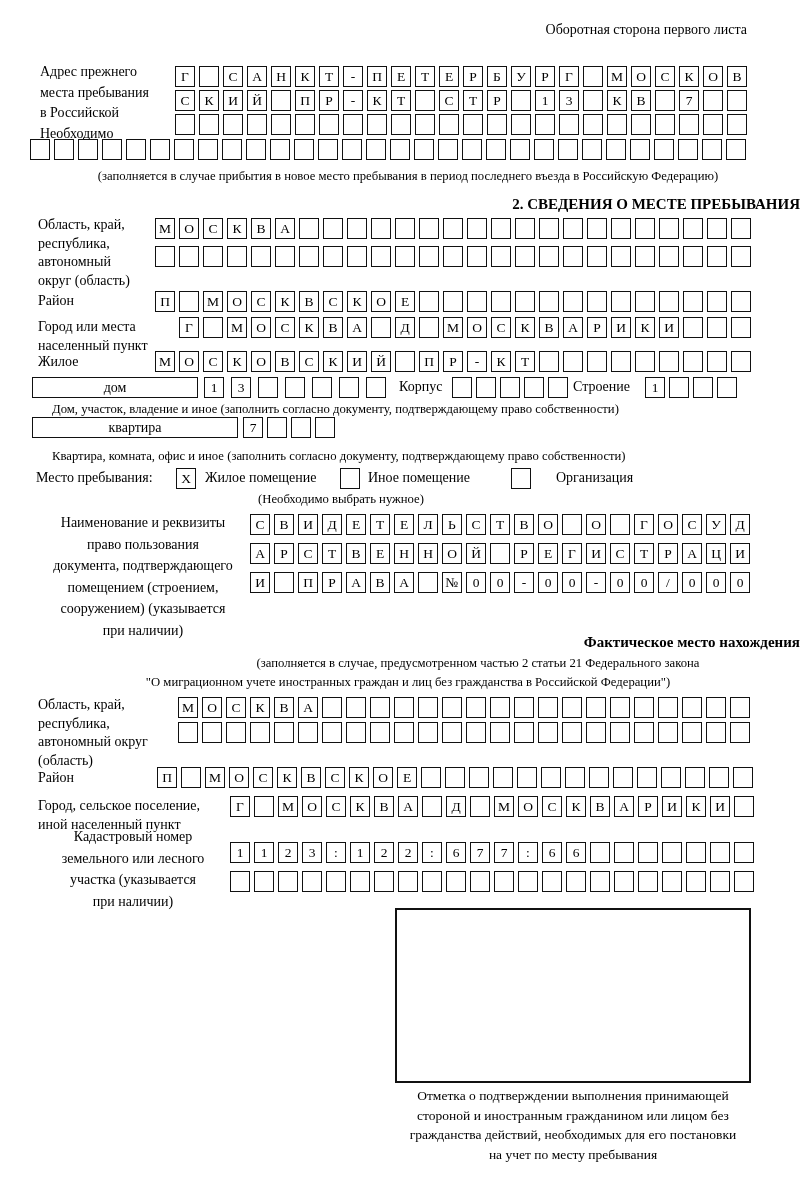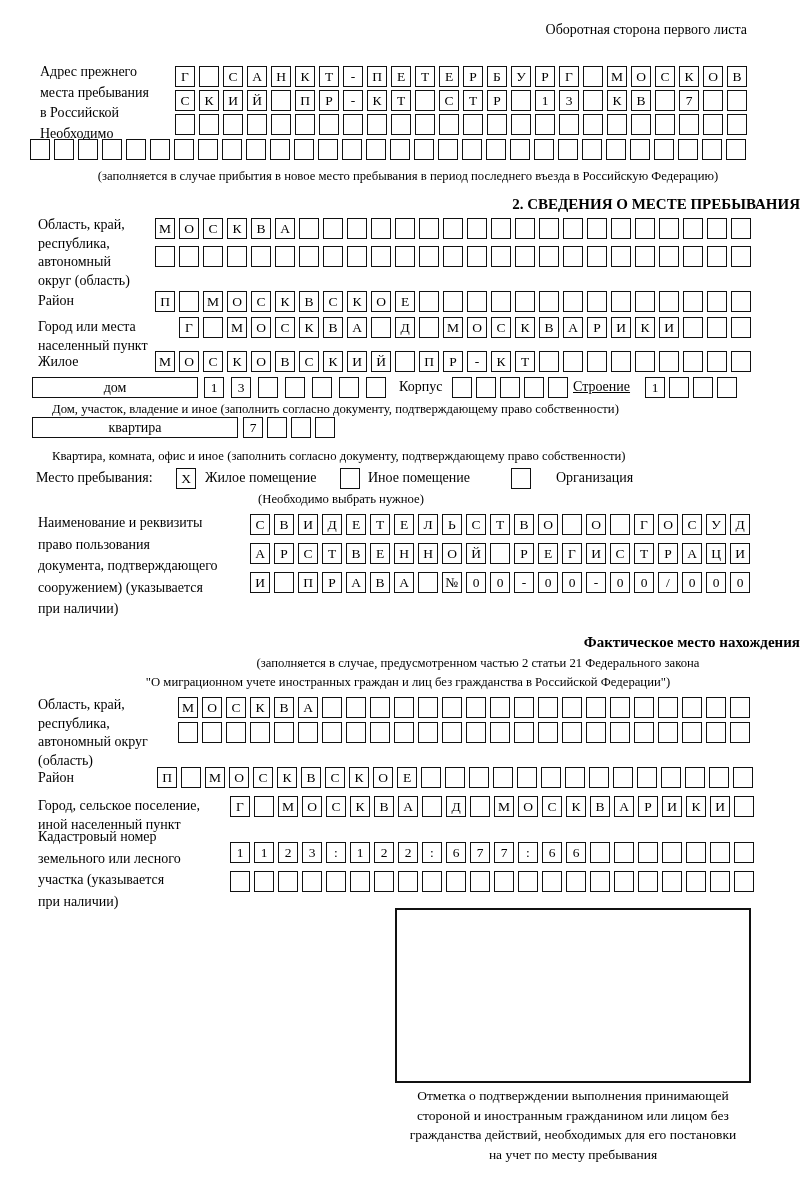--- a/index.html
+++ b/index.html
@@ -6,21 +6,21 @@
   html,body { background:#fff; }
   body {
     width:800px; height:1180px; position:relative;
     font-family:"Liberation Serif","DejaVu Serif",serif;
     color:#000; overflow:hidden;
   }
   .abs { position:absolute; }
   .lbl { font-size:14px; line-height:20.5px; }
   .lbl-tight { font-size:14px; line-height:18.5px; }
   .lbl-mid { font-size:14px; line-height:19px; }
-  .lbl-doc { font-size:14px; line-height:21.5px; }
+  .lbl-doc { font-size:14px; line-height:21.5px;text-align:center; }
   .note { font-size:12.7px;padding-left:16px; }
   .center { text-align:center; }
   .right { text-align:right; }
   .heading { font-size:15px; font-weight:bold; text-align:right; }
   .cellrow { position:absolute; display:flex; gap:4px; }
   .cellrow-wide { gap:7px; }
   .cell {
     flex:none; width:20px; height:21px;
     border:1.6px solid #111;
     display:flex; align-items:center; justify-content:center;
@@ -322,21 +322,21 @@
     <div class="cell"></div>
   </div>
 <div class="abs inline-lbl" style="left:399px; top:379px;">Корпус</div>
 <div class="cellrow" style="left:452px; top:377px;">
     <div class="cell"></div>
     <div class="cell"></div>
     <div class="cell"></div>
     <div class="cell"></div>
     <div class="cell"></div>
   </div>
-<div class="abs inline-lbl" style="left:573px; top:379px;text-decoration:underline;">Строение</div>
+<div class="abs inline-lbl" style="left:573px; top:379px;">Строение</div>
 <div class="cellrow" style="left:645px; top:377px;">
     <div class="cell">1</div>
     <div class="cell"></div>
     <div class="cell"></div>
     <div class="cell"></div>
   </div>
 
 <div class="abs note" style="left:36px; top:402px; width:760px;">Дом, участок, владение и иное (заполнить согласно документу, подтверждающему право собственности)</div>
 
 <div class="bigfield" style="left:32px; top:417px; width:206px;">квартира</div>
@@ -356,20 +356,21 @@
 <div class="abs inline-lbl" style="left:368px; top:470px;">Иное помещение</div>
 <div class="cell abs" style="left:511px; top:468px;"></div>
 <div class="abs inline-lbl" style="left:556px; top:470px;">Организация</div>
 
 <div class="abs note center" style="left:0; top:492px; width:666px;">(Необходимо выбрать нужное)</div>
 
 <div class="abs lbl-doc" style="left:38px; top:512px; width:210px;">
     <div>Наименование и реквизиты</div>
     <div>право пользования</div>
     <div>документа, подтверждающего</div>
+    <div>помещением (строением,</div>
     <div>сооружением) (указывается</div>
     <div>при наличии)</div>
   </div>
 <div class="cellrow" style="left:250px; top:514px;">
     <div class="cell">С</div>
     <div class="cell">В</div>
     <div class="cell">И</div>
     <div class="cell">Д</div>
     <div class="cell">Е</div>
     <div class="cell">Т</div>

